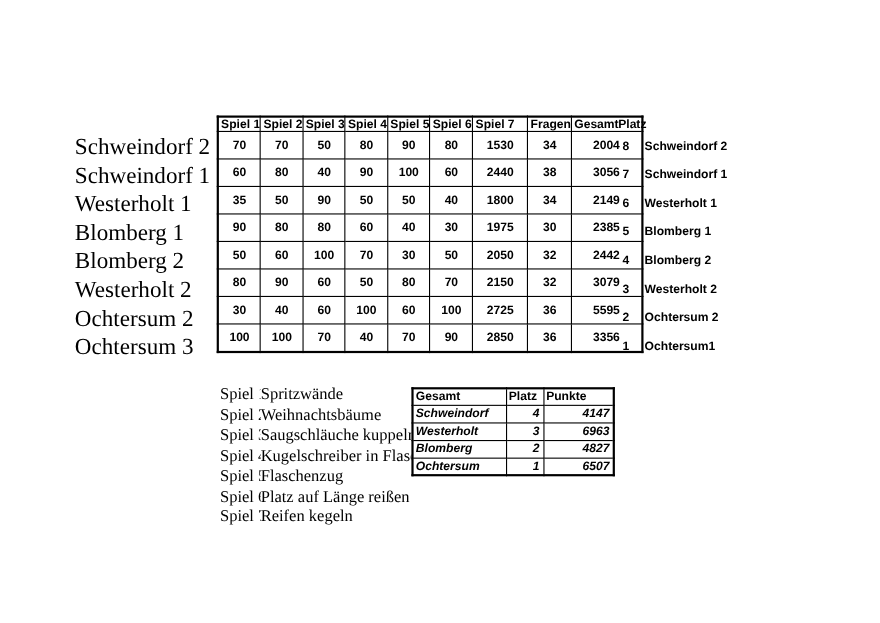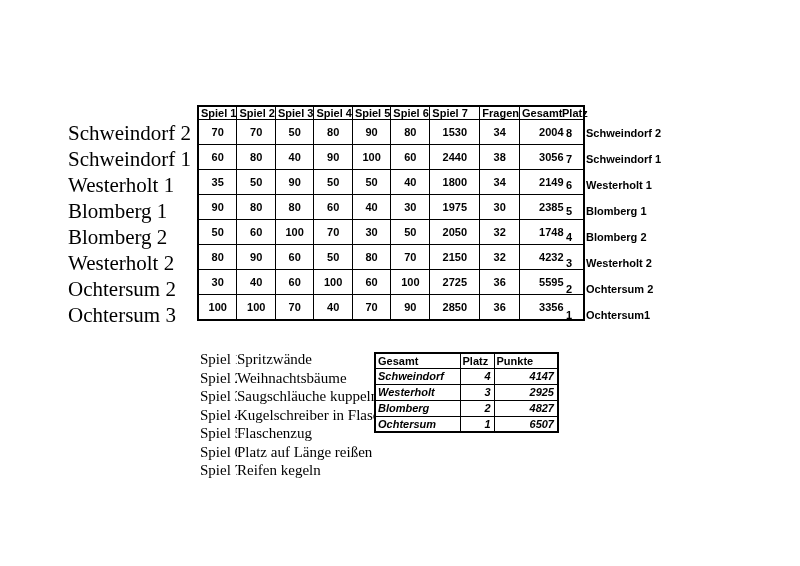--- a/index.html
+++ b/index.html
@@ -152,32 +152,32 @@
         </tr>
         <tr>
           <td>50</td>
           <td>60</td>
           <td>100</td>
           <td>70</td>
           <td>30</td>
           <td>50</td>
           <td>2050</td>
           <td>32</td>
-          <td>1748</td>
+          <td>2442</td>
         </tr>
         <tr>
           <td>80</td>
           <td>90</td>
           <td>60</td>
           <td>50</td>
           <td>80</td>
           <td>70</td>
           <td>2150</td>
           <td>32</td>
-          <td>4232</td>
+          <td>3079</td>
         </tr>
         <tr>
           <td>30</td>
           <td>40</td>
           <td>60</td>
           <td>100</td>
           <td>60</td>
           <td>100</td>
           <td>2725</td>
           <td>36</td>
@@ -291,21 +291,21 @@
     </thead>
     <tbody id="summary-body">
         <tr>
           <td class="s-team">Schweindorf</td>
           <td class="s-platz">4</td>
           <td class="s-punkte">4147</td>
         </tr>
         <tr>
           <td class="s-team">Westerholt</td>
           <td class="s-platz">3</td>
-          <td class="s-punkte">2925</td>
+          <td class="s-punkte">6963</td>
         </tr>
         <tr>
           <td class="s-team">Blomberg</td>
           <td class="s-platz">2</td>
           <td class="s-punkte">4827</td>
         </tr>
         <tr>
           <td class="s-team">Ochtersum</td>
           <td class="s-platz">1</td>
           <td class="s-punkte">6507</td>

